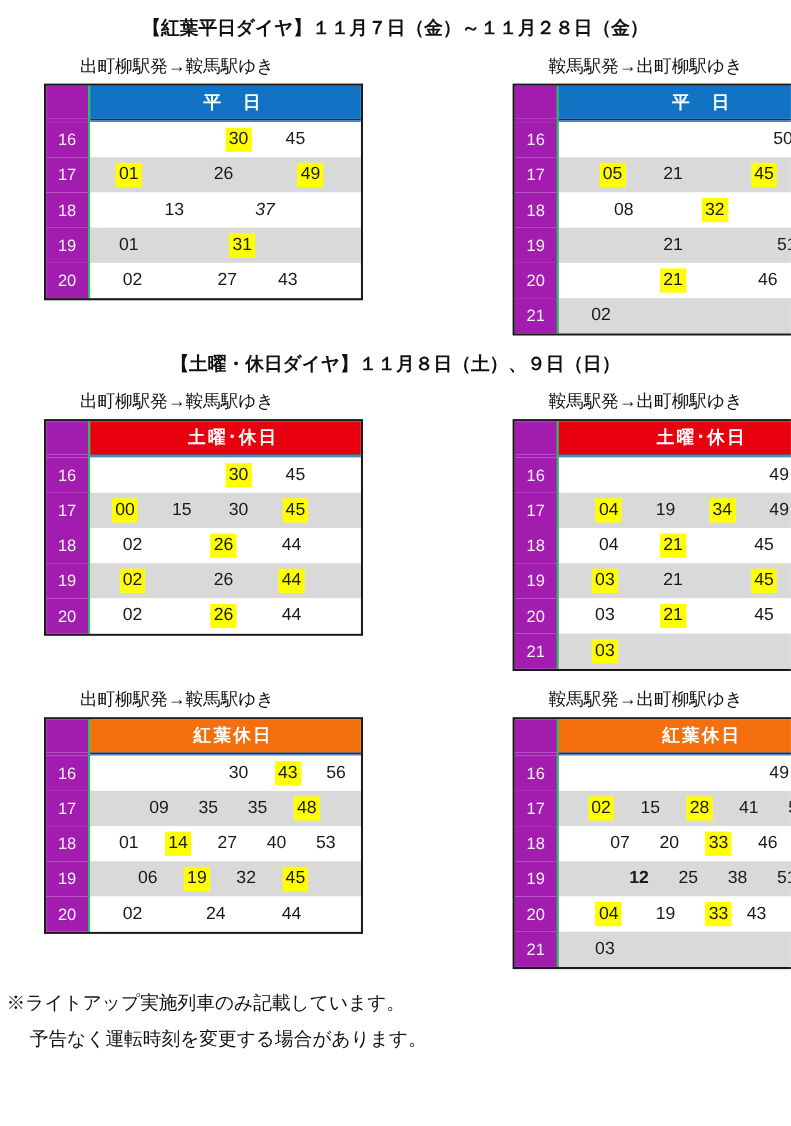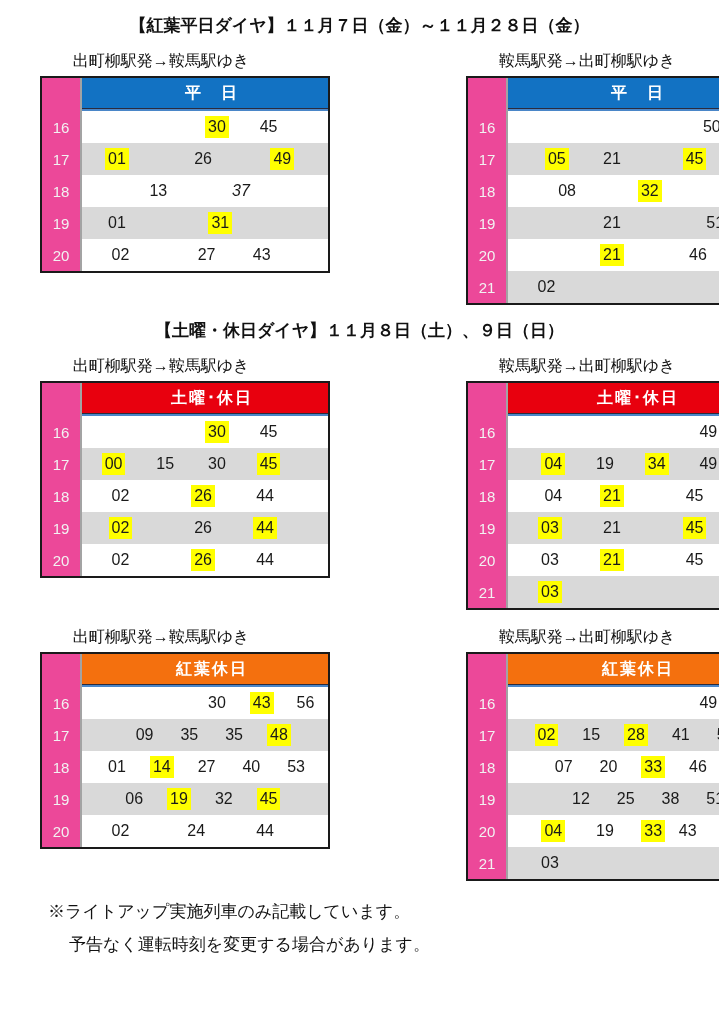--- a/index.html
+++ b/index.html
@@ -22,21 +22,21 @@
   }
   .table-col { width:242px; }
   .table-caption {
     text-align:center; font-family:"Liberation Serif", serif;
     font-size:16px; line-height:26px; margin-bottom:2px; color:#111;
   }
 
   .timetable { width:290px; border:2px solid #1a1a1a; background:#fff; }
   .tt-header { display:flex; height:30px; }
   .hour-stub, .tt-underline .stub, .hour-cell {
-    width:40px; flex:0 0 40px; background:#ec4899; border-right:2px solid #a3a3a3;
+    width:40px; flex:0 0 40px; background:#a21caf; border-right:2px solid #22c55e;
   }
   .header-label {
     flex:1; display:flex; align-items:center; justify-content:center;
     color:#ffffff; font-weight:bold; font-size:16px; letter-spacing:2px;padding-left:14px;
   }
   .tt-underline { display:flex; height:3px; }
   .tt-underline .line {
     flex:1; background:linear-gradient(to bottom, #2b2b3d 0 1px, #4a86c8 1px);
   }
   .tt-row { display:flex; height:32px; }
@@ -50,21 +50,21 @@
     position:absolute; top:50%; transform:translateY(-50%);
     font-size:16px; line-height:20px; color:#1a1a1a; padding:1px 3px;
     white-space:nowrap;
   }
   .minute.kirara { background:#ffff00; }
 
   .notes {
     margin:12px 0 0 6px; font-family:"Liberation Serif", serif;
     font-size:17px; line-height:33px; color:#111;
   }
-  .note-line { white-space:nowrap;margin-left:42px; }
+  .note-line { white-space:nowrap; }
   .note-indent { padding-left:21px; }
   .yellow-square {
     display:inline-block; width:15px; height:15px; background:#ffff00;
     vertical-align:-2px; margin:0 3px 0 1px;
   }
 </style>
 </head>
 <body>
 
 <div class="page">
@@ -400,21 +400,21 @@
                   <span class="minute" style="left: 17.8%;">07</span>
                   <span class="minute" style="left: 36%;">20</span>
                   <span class="minute kirara" style="left: 54.2%;">33</span>
                   <span class="minute" style="left: 72.4%;">46</span>
                   <span class="minute kirara" style="left: 86%;">59</span>
                 </div>
               </div>
               <div class="tt-row">
                 <div class="hour-cell">19</div>
                 <div class="minutes-area">
-                  <span class="minute" style="left: 24.8%;">12</span>
+                  <span class="minute" style="left: 24.8%; font-weight: bold;">12</span>
                   <span class="minute" style="left: 43%;">25</span>
                   <span class="minute" style="left: 61.2%;">38</span>
                   <span class="minute" style="left: 79.4%;">51</span>
                 </div>
               </div>
               <div class="tt-row">
                 <div class="hour-cell">20</div>
                 <div class="minutes-area">
                   <span class="minute kirara" style="left: 13.6%;">04</span>
                   <span class="minute" style="left: 34.6%;">19</span>

